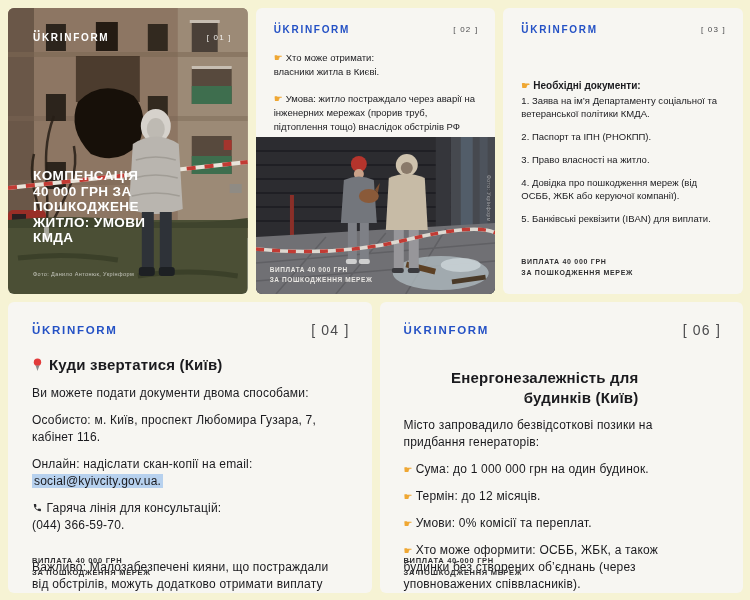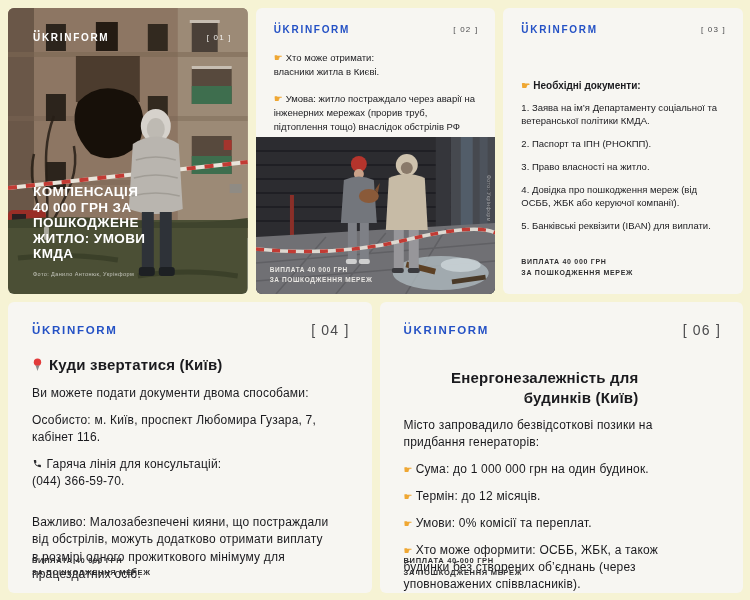--- a/index.html
+++ b/index.html
@@ -44,21 +44,21 @@
   
   .photo-card svg.photo-fill { position:absolute; inset:0; width:100%; height:100%; }
   .c1-logo { position:absolute; top:24px; left:25px; color:#ffffff; font-weight:bold; font-size:10px; letter-spacing:1.7px; }
   .c1-logo::before {
     content:""; position:absolute; left:1px; top:-2px;
     width:1.8px; height:1.8px; border-radius:50%; background:currentColor;
     box-shadow:3.6px 0 0 currentColor;
   }
   .c1-number { position:absolute; top:25px; right:16px; color:#f0efec; font-size:8px; letter-spacing:1.2px; }
   .c1-title {
-    position:absolute; left:25px; bottom:32px; color:#ffffff;
+    position:absolute; left:25px; bottom:48px; color:#ffffff;
     font-weight:bold; font-size:13.5px; line-height:15.6px; letter-spacing:0.4px;
     text-transform:uppercase;
   }
   .c1-credit { position:absolute; left:25px; bottom:17px; color:rgba(240,240,235,0.7); font-size:5.5px; letter-spacing:0.4px; }
   
   .c2-body { padding:15px 16px 0 18px; font-size:9.5px; line-height:1.5; }
   .c2-body p { margin-bottom:11px; }
   .b { font-weight:normal; }
   .finger { color:#EFA733; font-size:10px; margin-right:3px; }
   .c2-photo { position:absolute; left:0; right:0; bottom:0; height:157px; }
@@ -67,21 +67,21 @@
     position:absolute; left:14px; bottom:9px; color:#e8e6e2;
     font-size:6.5px; font-weight:bold; letter-spacing:0.6px; line-height:1.55;
     text-transform:uppercase;
   }
   .vertical-credit {
     position:absolute; right:3px; top:38px; color:rgba(255,255,255,0.45);
     font-size:5px; letter-spacing:0.5px; writing-mode:vertical-rl;
   }
   
   .c3-body { padding:44px 16px 0 18px; font-size:9.5px; line-height:1.45; }
-  .c3-heading { font-weight:bold; margin-bottom:7px; font-size:10px; }
+  .c3-heading { font-weight:bold; margin-bottom:0; font-size:10px; }
   .c3-item { margin-bottom:9px; }
   
   .c45-body { padding:16px 40px 0 24px; font-size:12px; line-height:1.42; letter-spacing:0.2px; }
   .c45-heading { font-weight:bold; font-size:15px; margin-bottom:10px; display:flex; align-items:center; gap:6px; }
   .c5-heading { display:block; max-width:235px; line-height:1.3;text-align:right; }
   .c45-body p { margin-bottom:10px; }
   .email-hl { background:#B7D1EE; padding:0 2px; }
   .pin-icon, .phone-icon { display:inline-block; vertical-align:-1px; }
   .hotline-number { margin-top:1px; }
   .important-par { margin-top:24px; max-width:310px; }
@@ -243,20 +243,21 @@
       <div class="c45-body">
         <div class="c45-heading">
           <svg class="pin-icon" width="11" height="14" viewBox="0 0 11 14">
               <circle cx="5.5" cy="4.2" r="3.7" fill="#E23B3B"></circle>
               <path d="M5.5 13 L3.6 7.6 L7.4 7.6 Z" fill="#8a8a8a"></path>
             </svg>
           <span>Куди звертатися (Київ)</span>
         </div>
         <p><span>Ви можете подати документи двома способами:</span></p>
         <p><span class="b">Особисто:</span> <span>м. Київ, проспект Любомира Гузара, 7, кабінет 116.</span></p>
+        <p><span class="b">Онлайн:</span> <span>надіслати скан-копії на email:</span> <span class="email-hl">social@kyivcity.gov.ua.</span></p>
         <p>
           <svg class="phone-icon" width="11" height="11" viewBox="0 0 24 24">
               <path fill="#2b2b2e" d="M6.6 10.8c1.2 2.4 3.2 4.4 5.6 5.6l1.9-1.9c.3-.3.7-.4 1-.2 1.1.4 2.3.6 3.4.6.6 0 1 .4 1 1V19c0 .6-.4 1-1 1C10.6 20 4 13.4 4 5.5c0-.6.4-1 1-1h3.1c.6 0 1 .4 1 1 0 1.2.2 2.3.6 3.4.1.3 0 .7-.2 1l-1.9 1.9z"></path>
             </svg>
           <span class="b">Гаряча лінія для консультацій:</span>
           <span class="hotline-number"><br><span>(044) 366-59-70.</span></span>
         </p>
         <p class="important-par"><span class="b">Важливо:</span> <span>Малозабезпечені кияни, що постраждали від обстрілів, можуть додатково отримати виплату в розмірі одного прожиткового мінімуму для працездатних осіб.</span></p>
       </div>
       <div class="card-footer">

